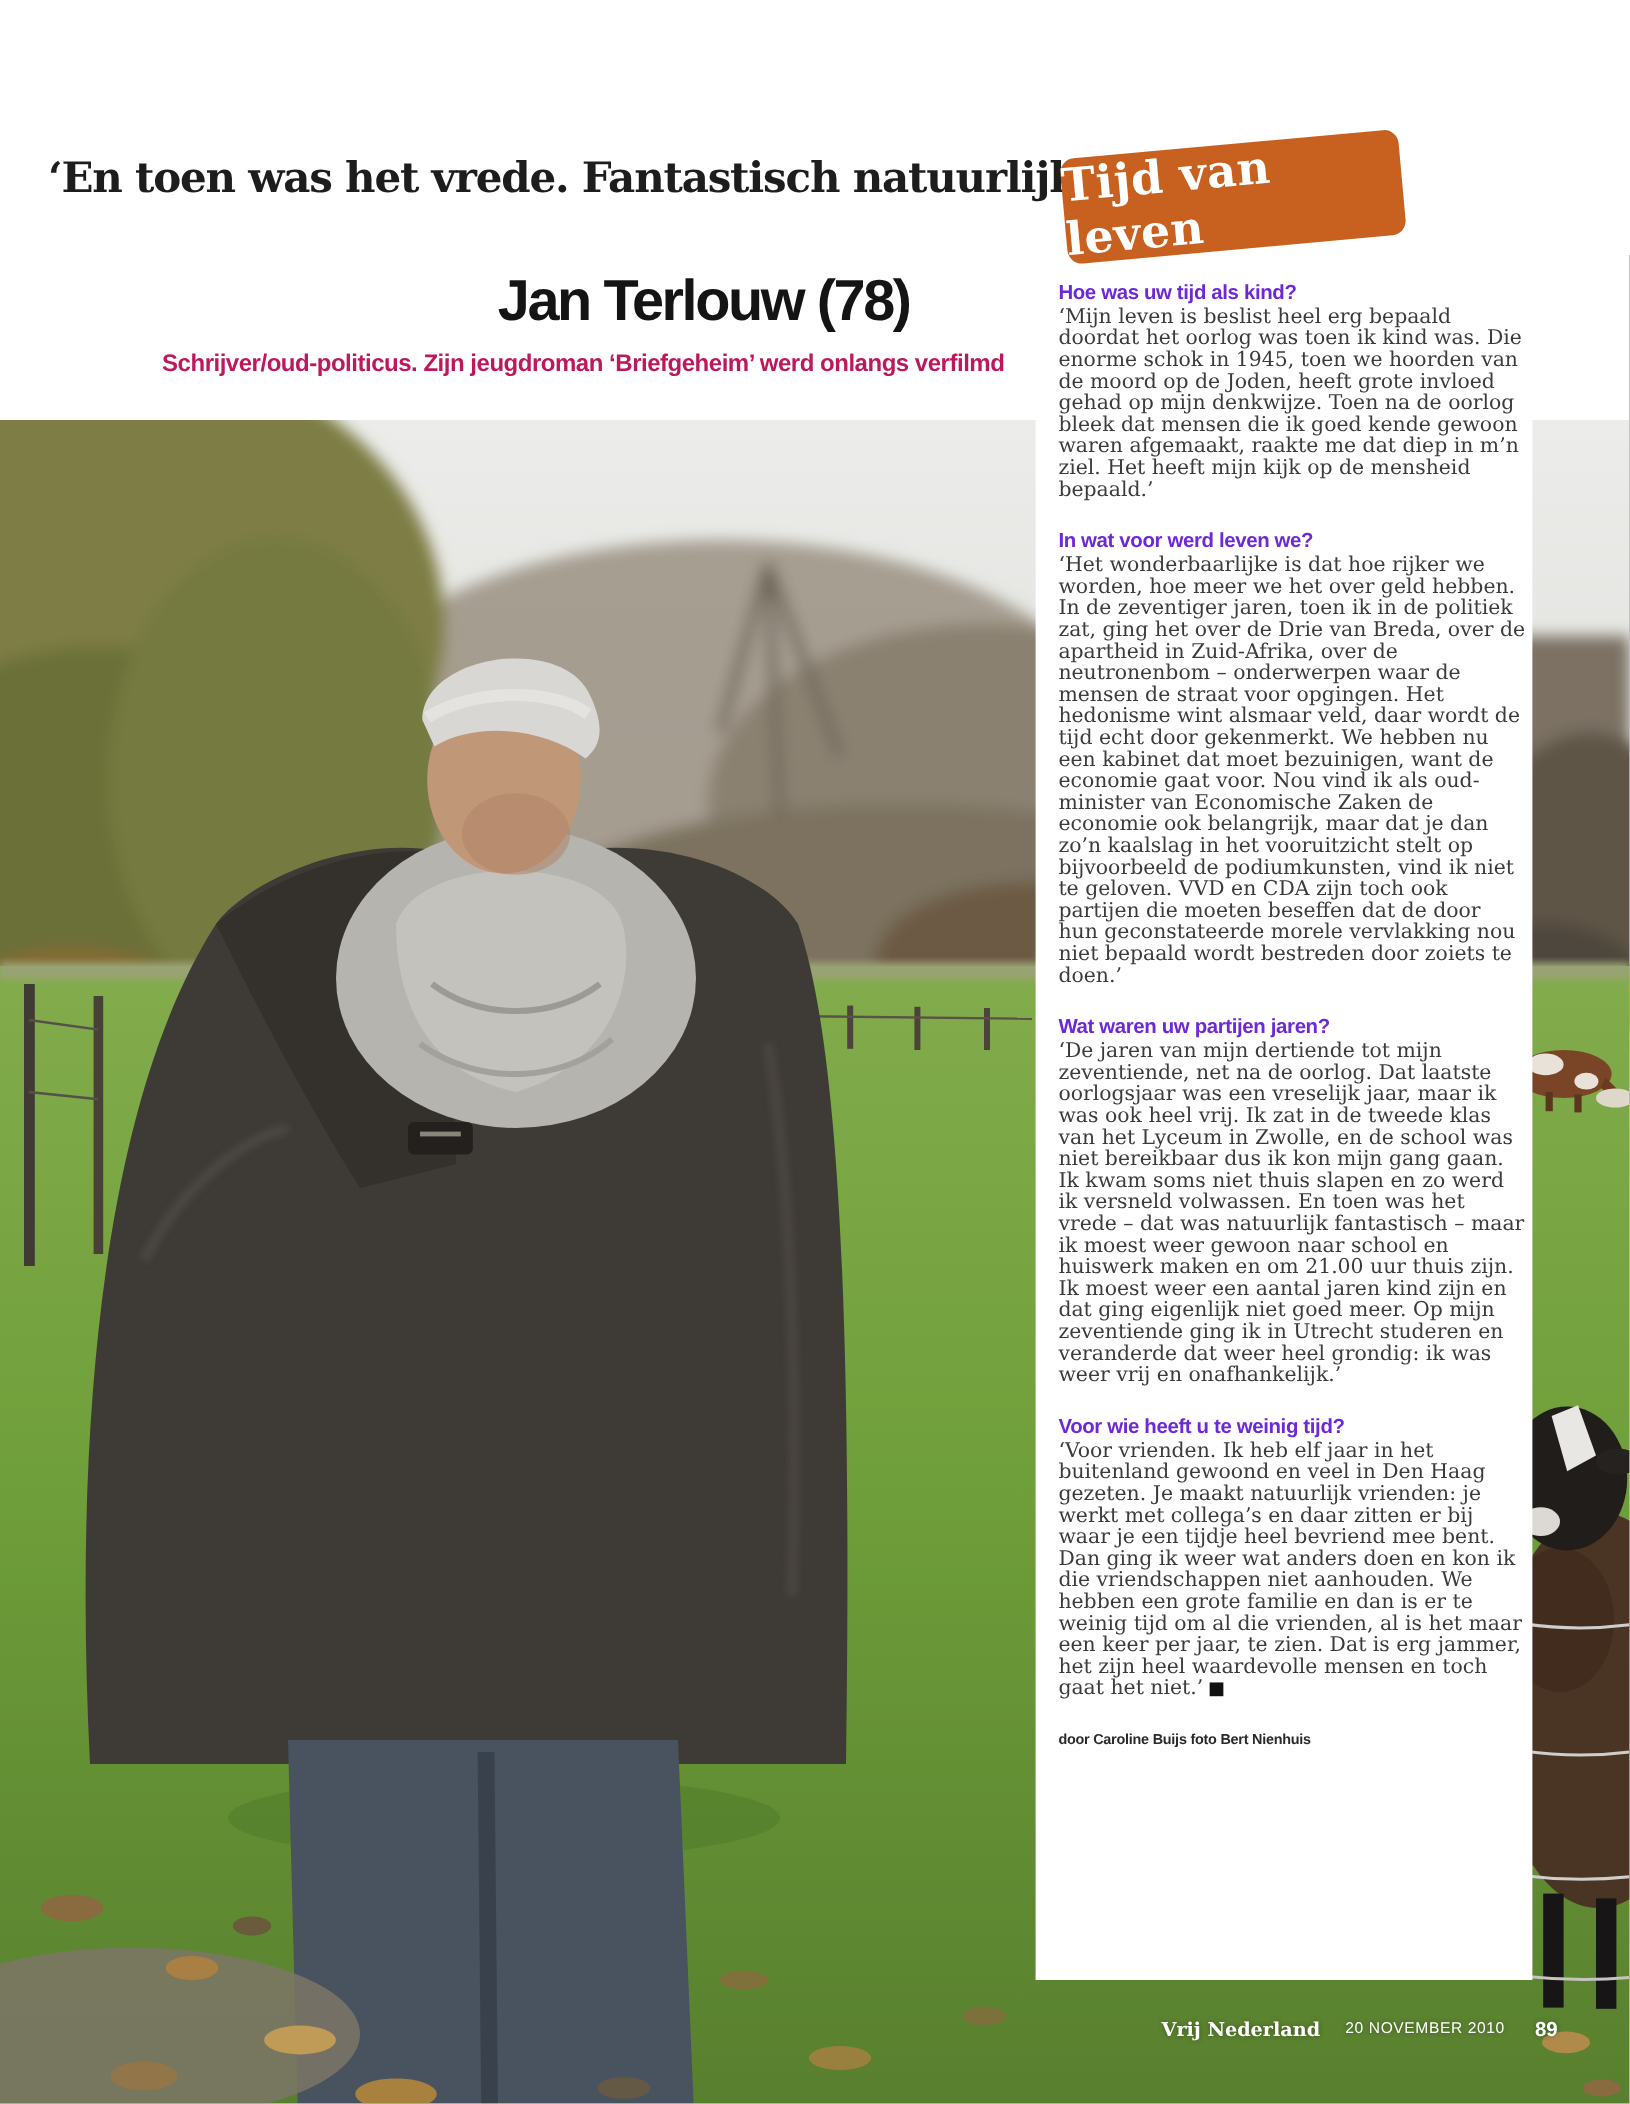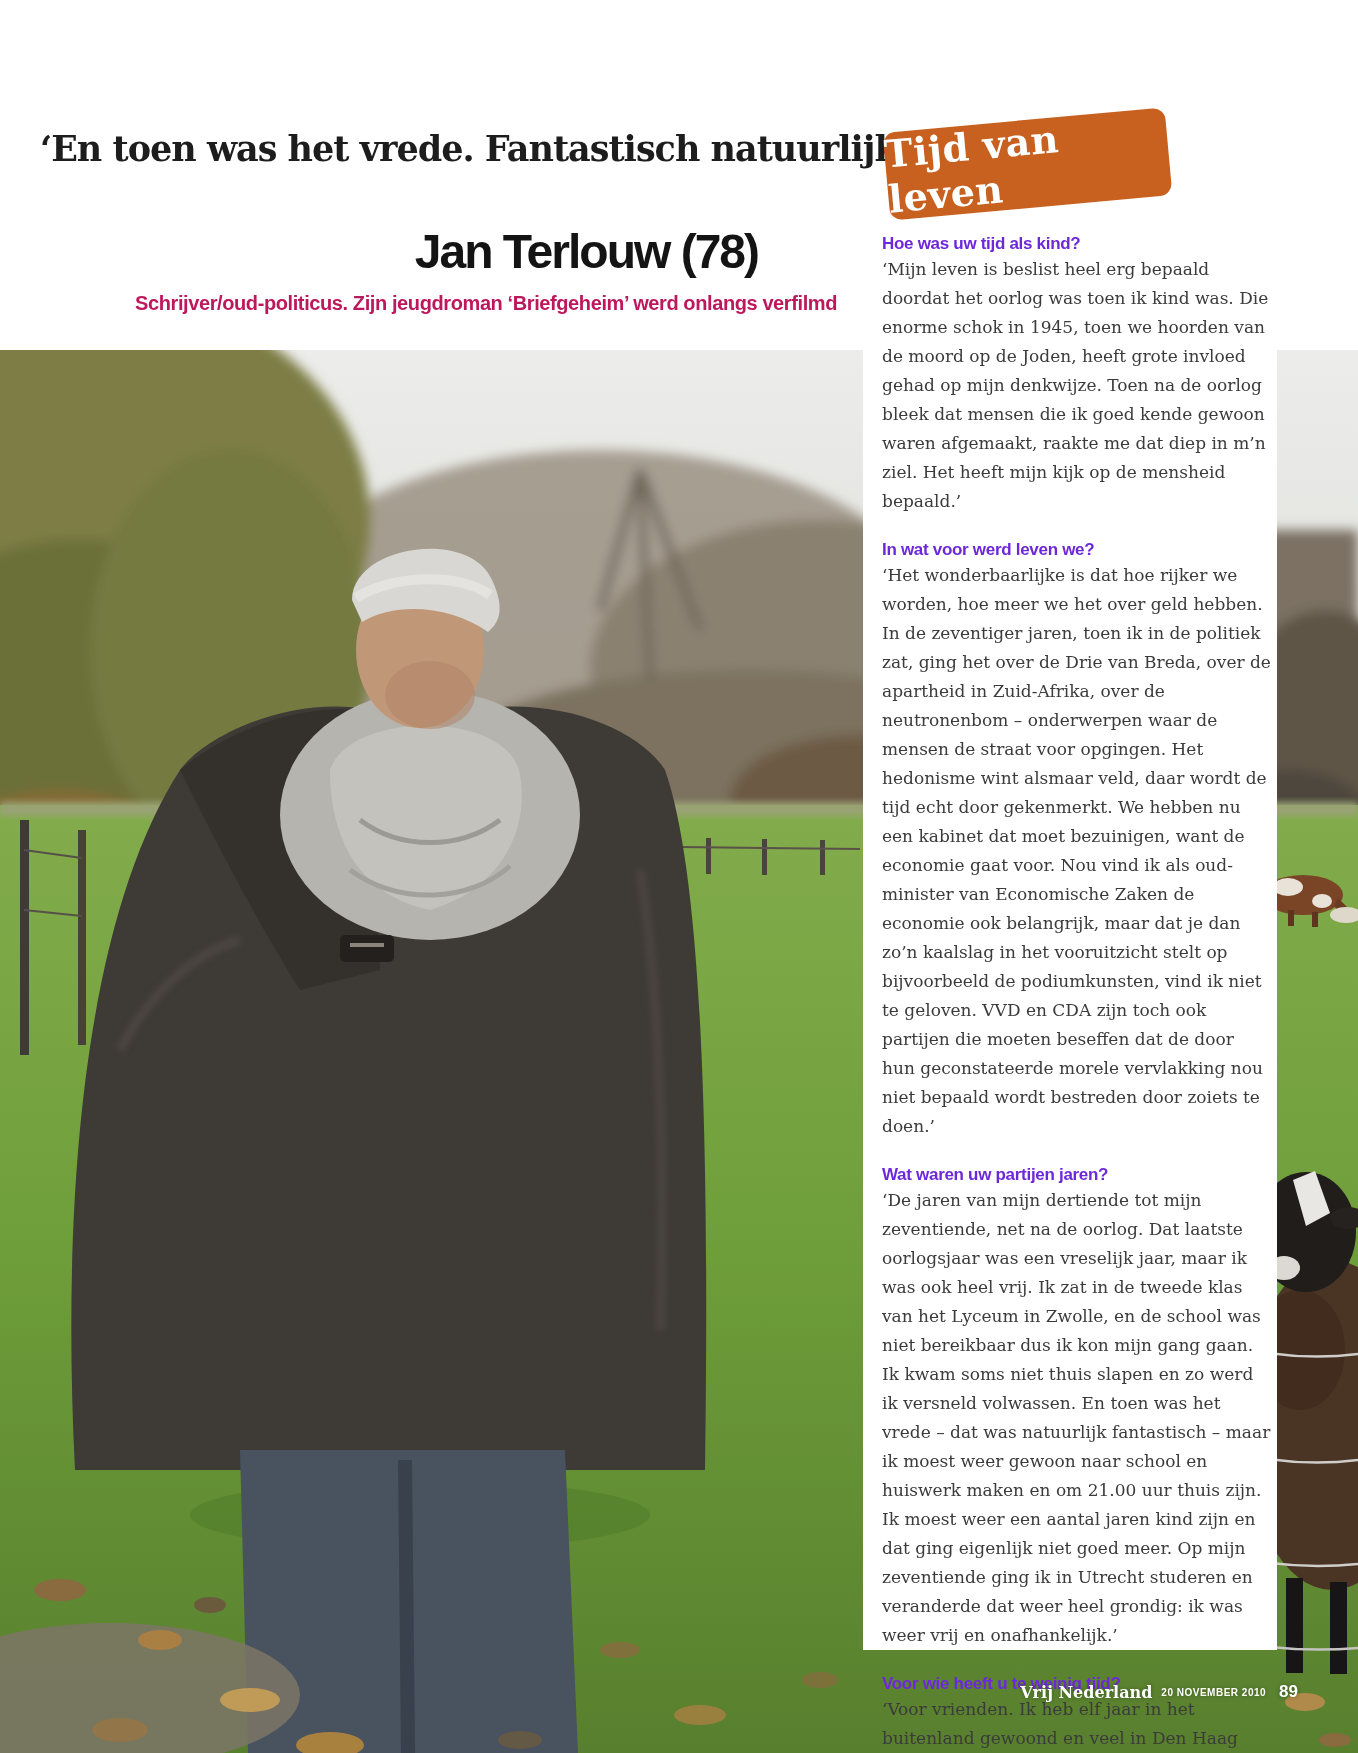--- a/index.html
+++ b/index.html
@@ -37,34 +37,34 @@
   
   .column{
     position:absolute;left:882px;top:232px;width:390px;color:#3b3b3b;
   }
   .column h3{
     margin:22px 0 0 0;font-family:"Liberation Sans",sans-serif;font-weight:bold;
     font-size:17px;line-height:23px;letter-spacing:-0.3px;color:#6d28d9;
   }
   .column h3:first-child{margin-top:0;}
   .column p{
-    margin:0;font-family:"DejaVu Serif",serif;font-size:17px;line-height:29px;
+    margin:0;font-family:"DejaVu Serif",serif;font-size:17px;line-height:18px;
   }
   .endmark{color:#111;font-size:15px;margin-left:4px;}
   .byline{
     margin-top:26px;font-family:"Liberation Sans",sans-serif;font-weight:bold;
     font-size:12px;letter-spacing:-0.2px;color:#2a2a2a;
   }
   
   .pfooter{
-    position:absolute;top:1682px;right:60px;display:flex;align-items:center;gap:9px;
+    position:absolute;top:1682px;right:60px;display:flex;align-items:flex-start;gap:21px;
     color:#fff;white-space:nowrap;text-shadow:0 0 4px rgba(0,0,0,.35);
   }
   .pfooter .mag{font-family:"DejaVu Serif",serif;font-weight:bold;font-size:16px;}
-  .pfooter .date{font-family:"Liberation Sans",sans-serif;font-weight:bold;font-size:10px;letter-spacing:.5px;}
+  .pfooter .date{font-family:"Liberation Sans",sans-serif;font-weight:normal;font-size:13px;letter-spacing:.5px;}
   .pfooter .pnum{font-family:"Liberation Sans",sans-serif;font-weight:bold;font-size:17px;margin-left:4px;}
 </style>
 </head>
 <body>
 
 <div class="page">
 
   <svg class="photo" viewBox="0 0 1358 1403" preserveAspectRatio="none" aria-hidden="true">
     <defs>
       <filter id="b6" x="-30%" y="-30%" width="160%" height="160%">

